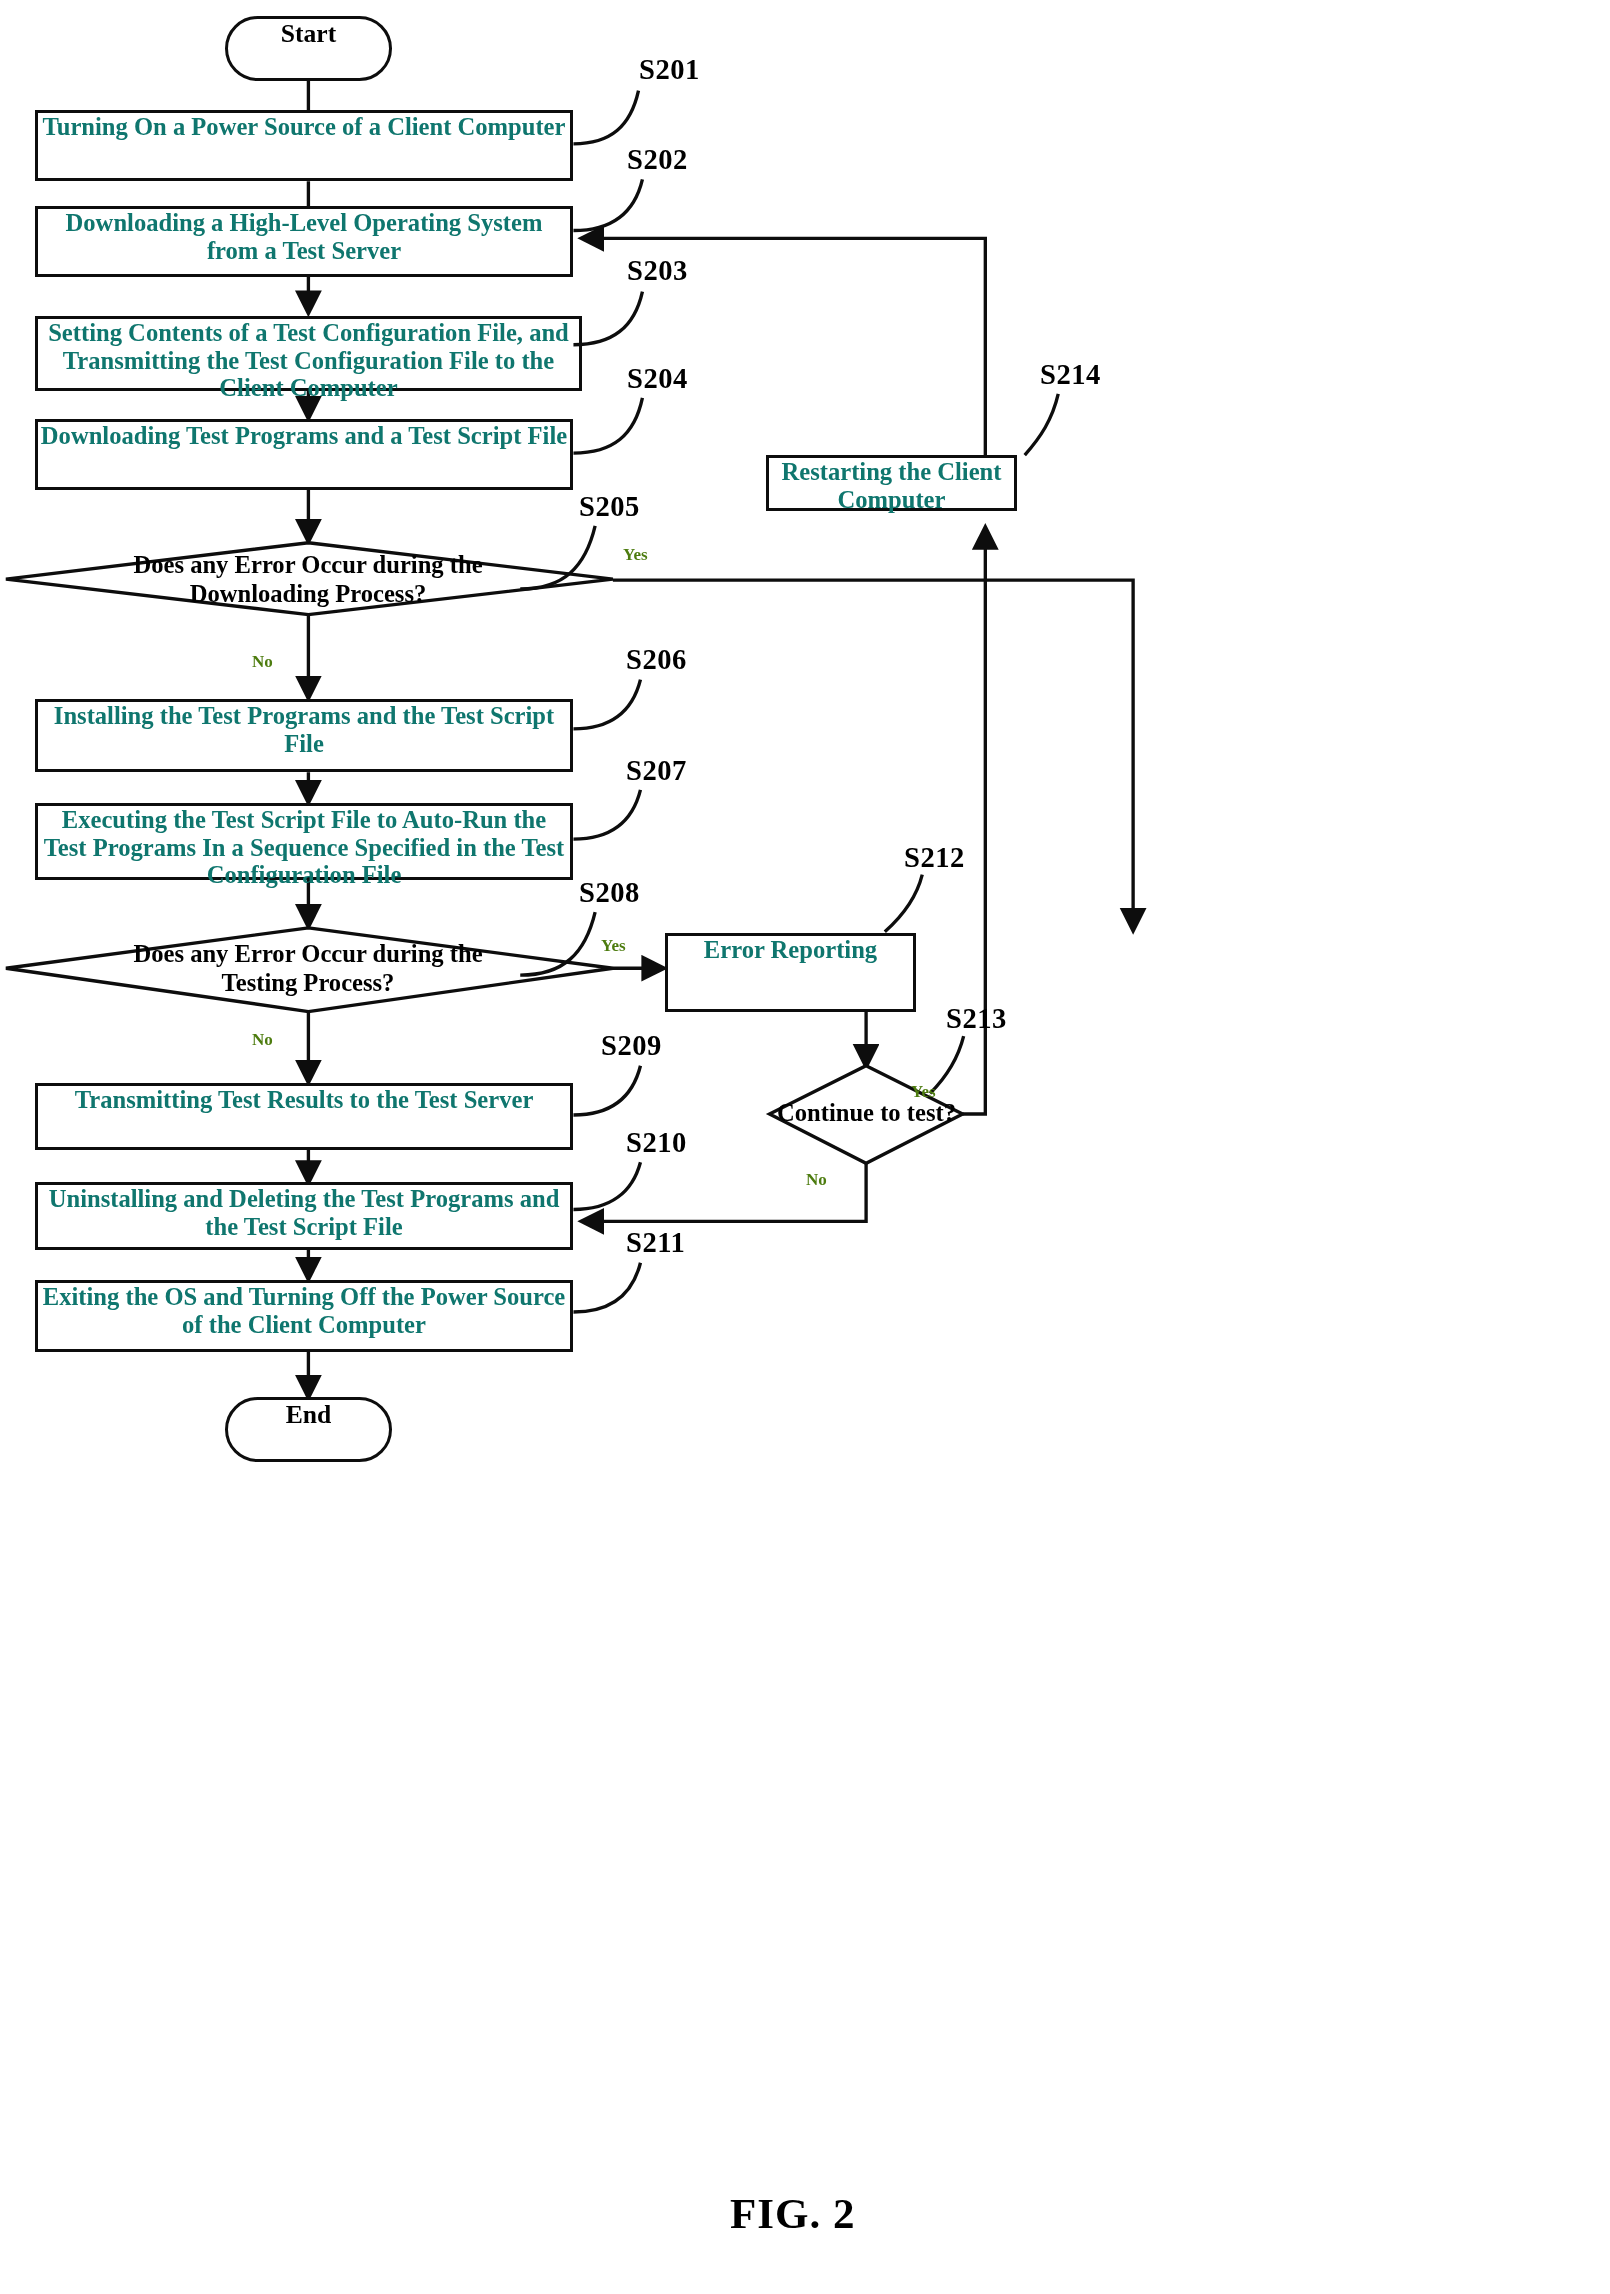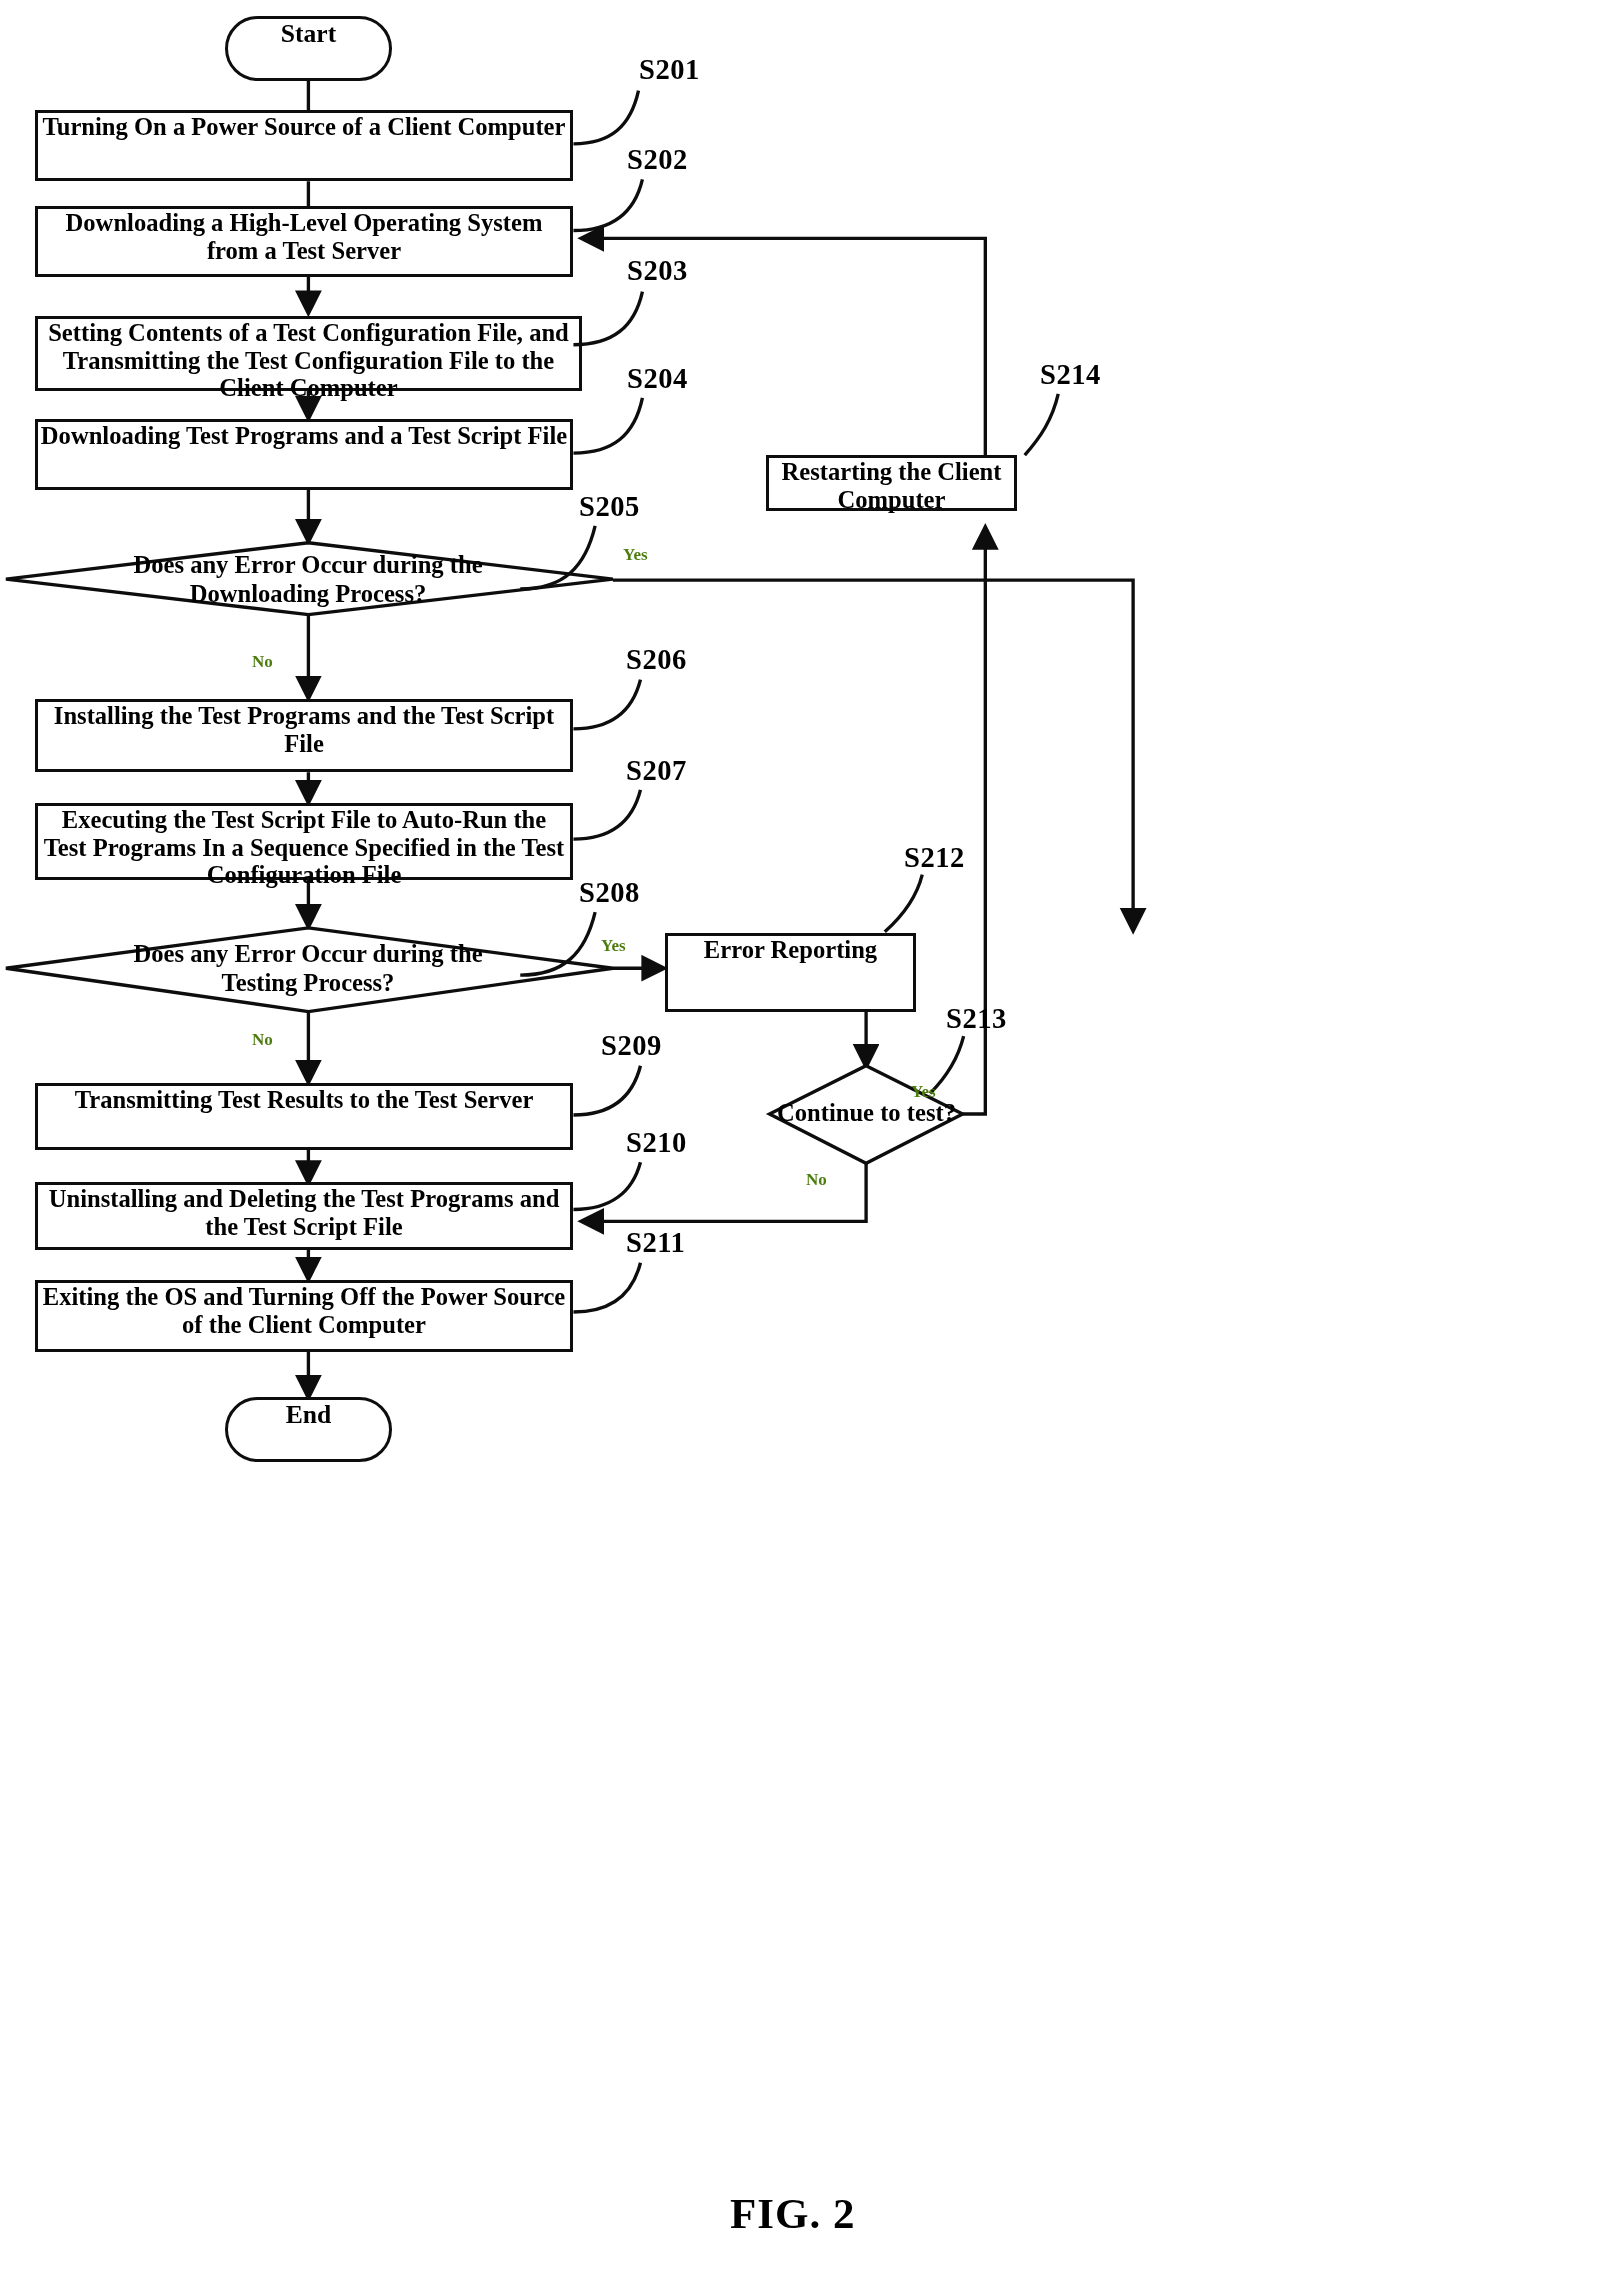--- a/index.html
+++ b/index.html
@@ -2,21 +2,21 @@
 <html><head>
 <meta charset="utf-8">
 <title>FIG. 2 Flowchart</title>
 <style>
   html,body{margin:0;padding:0;background:#fff;}
   body{font-family:"Liberation Serif",serif;}
   #page{position:relative;width:1611px;height:2294px;background:#ffffff;overflow:hidden;}
   svg.layer{position:absolute;left:0;top:0;width:1611px;height:2294px;}
   .node{position:absolute;box-sizing:border-box;display:flex;align-items:flex-start;justify-content:center;text-align:center;}
   .proc{border:3px solid #0d0d0d;background:#fff;}
-  .proc .lbl{font-weight:bold;font-size:24.6px;line-height:1.12;color:#000000;padding:0 1px;}
+  .proc .lbl{font-weight:bold;font-size:24.6px;line-height:1.12;color:#0f766e;padding:0 1px;}
   .term{border:3px solid #0d0d0d;background:#fff;border-radius:33px;}
   .term .lbl{font-weight:bold;font-size:25.6px;color:#000;}
   .diamondtext{position:absolute;display:flex;align-items:center;justify-content:center;text-align:center;
                 font-weight:bold;font-size:24.6px;line-height:1.15;color:#000;}
   .steplabel{position:absolute;font-weight:bold;font-size:28.6px;color:#000;letter-spacing:0.5px;white-space:nowrap;}
   .edgelabel{position:absolute;font-weight:bold;font-size:17px;color:#4d7c0f;white-space:nowrap;}
   .figlabel{position:absolute;font-weight:bold;font-size:43px;letter-spacing:1px;color:#000;white-space:nowrap;}
 </style>
 </head>
 <body>

